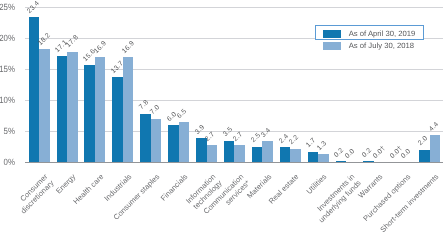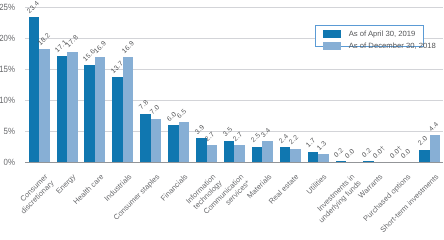--- a/index.html
+++ b/index.html
@@ -10,21 +10,21 @@
   #chart{position:relative;width:444px;height:237px;}
   .gridline{position:absolute;height:1px;background:#d3d4d8;}
   .axisline{position:absolute;height:1px;background:#939598;}
   .ytick{position:absolute;color:#6d6e71;font-size:9px;text-align:right;line-height:10px;
          white-space:nowrap;transform:scaleX(0.87);transform-origin:49px 50%;}
   .bar{position:absolute;}
   .dlabel{position:absolute;color:#58595b;font-size:6.8px;white-space:nowrap;
           transform-origin:0 100%;transform:rotate(-45deg);line-height:7px;letter-spacing:0.25px;}
   .xlabel{position:absolute;color:#6d6e71;font-size:7.5px;width:200px;
           transform-origin:100% 0;transform:rotate(-45deg);text-align:right;line-height:9.3px;letter-spacing:0.06px;}
-  #legend{position:absolute;left:315.3px;top:25.2px;width:108.3px;height:22px;
+  #legend{position:absolute;left:315.3px;top:25.2px;width:108.3px;height:15px;
           border:1px solid #5b9bd5;background:#ffffff;box-sizing:border-box;}
   .lgrow{display:flex;align-items:center;margin-left:7px;margin-top:3px;}
   .lgsw{width:18.2px;height:8.2px;flex:none;}
   .lgtx{color:#58595b;font-size:7.7px;margin-left:7.2px;white-space:nowrap;}
 </style>
 </head>
 <body>
 
 <div id="chart">
 
@@ -160,17 +160,17 @@
       </div>
     </div>
 
   <div id="legend" style="border-color: rgb(91, 155, 213);">
     <div class="lgrow">
       <span class="lgsw" style="background: rgb(16, 119, 176);"></span>
       <span class="lgtx">As of April 30, 2019</span>
     </div>
     <div class="lgrow">
       <span class="lgsw" style="background: rgb(135, 175, 213);"></span>
-      <span class="lgtx">As of December 30, 2018</span>
+      <span class="lgtx">As of July 30, 2018</span>
     </div>
   </div>
 
 </div>
 
 </body></html>

